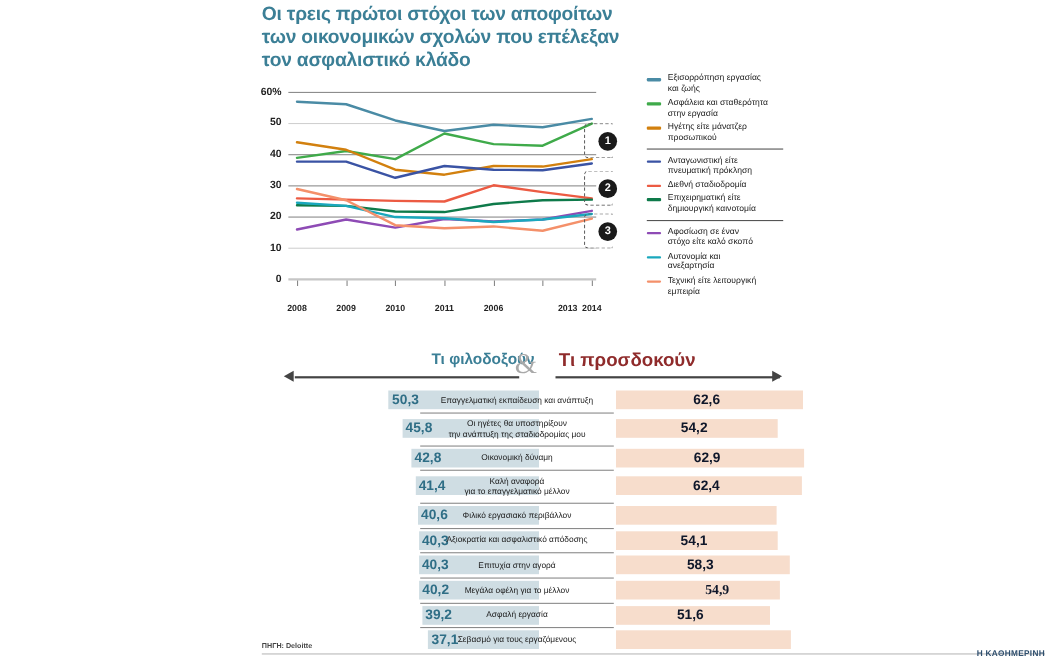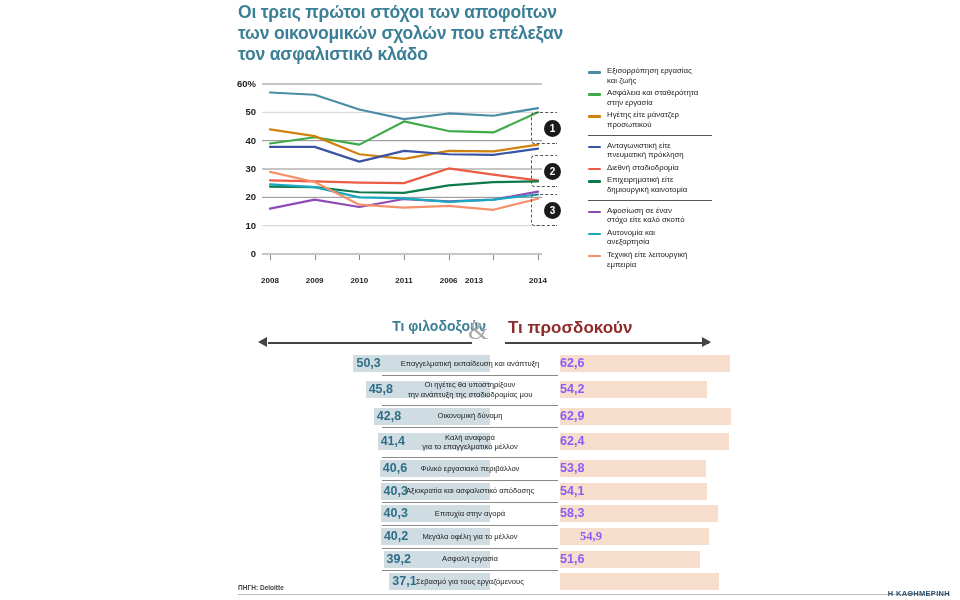--- a/index.html
+++ b/index.html
@@ -116,22 +116,22 @@
     background:#8a8a8a;
   }
 
   .bar-right {
     position:absolute; left:560px; height:17px; top:3px;
     background:#f7ddcc;
   }
   .brow.tall .bar-right { top:6px; }
   .val-right {
     position:absolute; height:30px; line-height:17px; top:3px;
-    font-size:12.5px; font-weight:bold; color:#8b5cf6;
-    text-align:left; padding-right:5px;
+    font-size:12.5px; font-weight:bold; color:#0f172a;
+    text-align:center; padding-right:5px;
   }
   .brow.tall .val-right { top:6px; }
 
   
   #source {
     position:absolute; left:238px; top:584px;
     font-size:6.5px; color:#444; font-weight:bold;
   }
   #footrule {
     position:absolute; left:238px; top:594px; width:712px; height:1px;
@@ -188,21 +188,21 @@
     <div class="xlabel" style="left: 253px;">2008</div>
     <div style="position: absolute; width: 1px; height: 5px; background: rgb(136, 136, 136); top: 177px; left: 270px;"></div>
     <div class="xlabel" style="left: 297.667px;">2009</div>
     <div style="position: absolute; width: 1px; height: 5px; background: rgb(136, 136, 136); top: 177px; left: 314.667px;"></div>
     <div class="xlabel" style="left: 342.333px;">2010</div>
     <div style="position: absolute; width: 1px; height: 5px; background: rgb(136, 136, 136); top: 177px; left: 359.333px;"></div>
     <div class="xlabel" style="left: 387px;">2011</div>
     <div style="position: absolute; width: 1px; height: 5px; background: rgb(136, 136, 136); top: 177px; left: 404px;"></div>
     <div class="xlabel" style="left: 431.667px;">2006</div>
     <div style="position: absolute; width: 1px; height: 5px; background: rgb(136, 136, 136); top: 177px; left: 448.667px;"></div>
-    <div class="xlabel" style="left: 457px;">2013</div>
+    <div class="xlabel" style="left: 491px; text-align: right;">2013</div>
     <div style="position: absolute; width: 1px; height: 5px; background: rgb(136, 136, 136); top: 177px; left: 493.333px;"></div>
     <div class="xlabel" style="left: 521px;">2014</div>
     <div style="position: absolute; width: 1px; height: 5px; background: rgb(136, 136, 136); top: 177px; left: 538px;"></div>
   </div>
 
 <div class="bracket" style="top:112px;height:32px;"></div>
 <div class="callout" style="top:120px;">1</div>
 <div class="bracket" style="top:155px;height:32px;"></div>
 <div class="callout" style="top:163px;">2</div>
 <div class="bracket" style="top:194px;height:32px;"></div>
@@ -306,21 +306,20 @@
       <div class="val-right" style="left: 560px; width: 169.371px;">62,4</div>
     </div>
     <div class="brow">
       <div class="mid-rule"></div>
       <div class="bar-left" style="width: 110.2px; background: rgb(207, 221, 227);"></div>
       <div class="val-left" style="left: 379.8px;">40,6</div>
       <div class="mid-label">
         <div>Φιλικό εργασιακό περιβάλλον</div>
       </div>
       <div class="bar-right" style="width: 146.029px; background: rgb(247, 221, 204);"></div>
-      <div class="val-right" style="left: 560px; width: 146.029px;">53,8</div>
     </div>
     <div class="brow">
       <div class="mid-rule"></div>
       <div class="bar-left" style="width: 109.386px; background: rgb(207, 221, 227);"></div>
       <div class="val-left" style="left: 380.614px;">40,3</div>
       <div class="mid-label">
         <div>Αξιοκρατία και ασφαλιστικό απόδοσης</div>
       </div>
       <div class="bar-right" style="width: 146.843px; background: rgb(247, 221, 204);"></div>
       <div class="val-right" style="left: 560px; width: 146.843px;">54,1</div>

